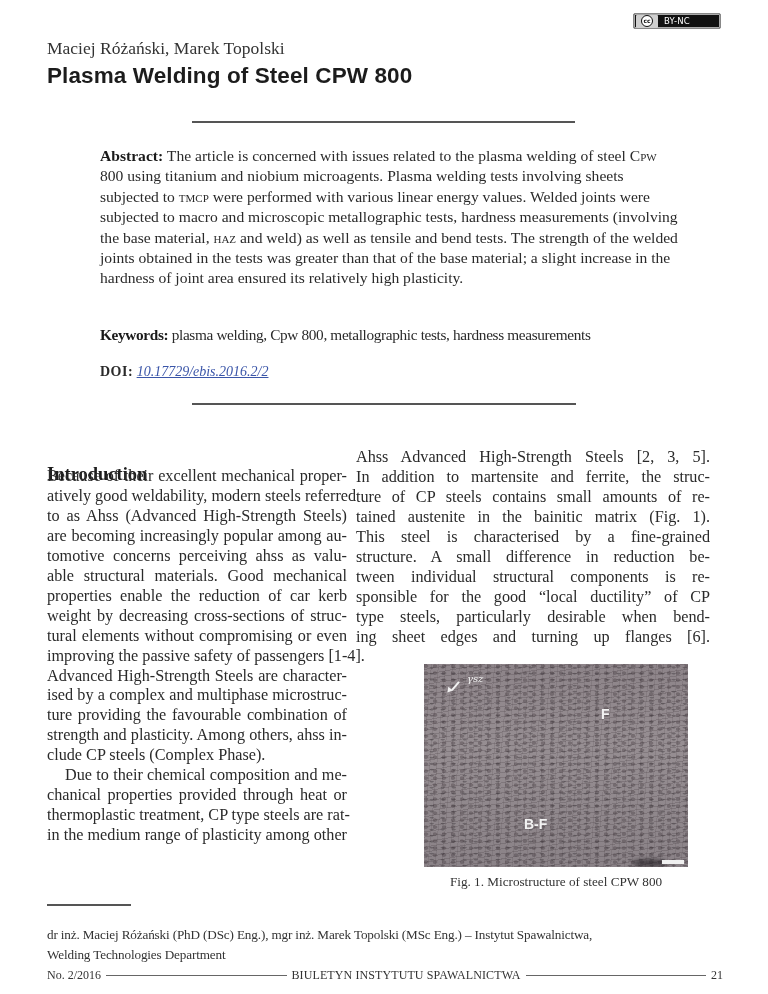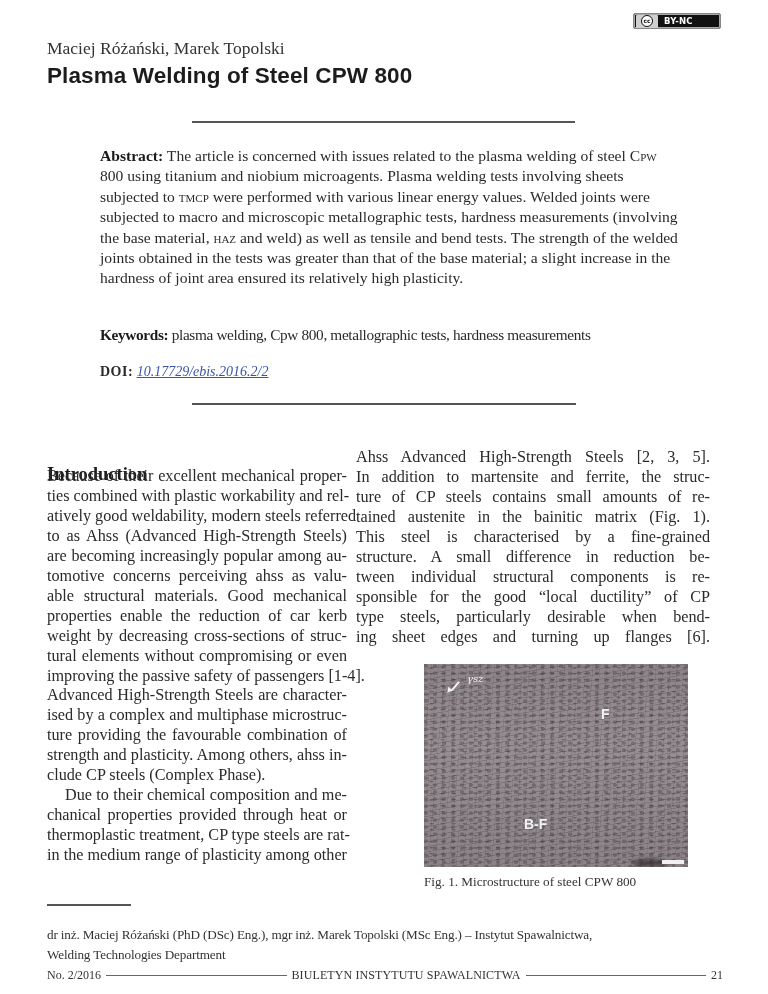--- a/index.html
+++ b/index.html
@@ -14,21 +14,21 @@
   }
   .license-badge .cc-logo {
     width: 22px; height: 13px; background: #cfcfcf; border-radius: 1px;
     display: flex; align-items: center; justify-content: center;
   }
   .license-badge .cc-logo span {
     width: 12px; height: 12px; border-radius: 50%; background: #fff; border: 1.5px solid #111;
     font-family: "DejaVu Sans", sans-serif; font-size: 6px; font-weight: bold; line-height: 9px; text-align: center; color: #111;
   }
   .license-badge .cc-text {
-    font-family: "DejaVu Sans", sans-serif; font-size: 8.5px; font-weight: bold; color: #fff; margin-left: 6px; letter-spacing: 0.2px;
+    font-family: "DejaVu Sans", sans-serif; font-size: 8.5px; font-weight: normal; color: #fff; margin-left: 6px; letter-spacing: 0.2px;
   }
 
   .authors {
     position: absolute; left: 47px; top: 38px;
     font-family: "Liberation Serif", serif; font-size: 17.5px; color: #333;
   }
   .title {
     position: absolute; left: 47px; top: 63px;
     font-family: "Liberation Sans", sans-serif; font-weight: bold; font-size: 22.5px; color: #1c1c1c; letter-spacing: 0.1px;
   }
@@ -79,21 +79,21 @@
   }
   .figure .gamma { left: 43px; top: 9px; font-size: 10px; font-style: italic; font-weight: normal; font-family: "DejaVu Serif", serif; }
   .figure .arrow { position: absolute; left: 26px; top: 21px; width: 11px; height: 2px; background: #f2f2f2; transform: rotate(-50deg); }
   .figure .arrowhead { position: absolute; left: 22px; top: 24px; width: 0; height: 0; border-left: 3px solid transparent; border-right: 3px solid transparent; border-top: 5px solid #f2f2f2; transform: rotate(40deg); }
   .figure .f-label { left: 177px; top: 42px; }
   .figure .bf-label { left: 100px; top: 152px; }
   .figure .scalebar { position: absolute; right: 4px; bottom: 3px; width: 22px; height: 4px; background: #f0f0f0; }
   .figure .dark-spot { position: absolute; right: 20px; bottom: 0; width: 36px; height: 8px; background: rgba(30,25,30,0.6); border-radius: 50%; filter: blur(2px); }
 
   .caption {
-    position: absolute; left: 424px; top: 874px; width: 264px; text-align: left;
+    position: absolute; left: 424px; top: 874px; width: 264px; text-align: center;
     font-family: "Liberation Serif", serif; font-size: 13.2px; color: #333;
   }
 
   .footnote {
     position: absolute; left: 47px; top: 925px; width: 690px;
     font-family: "Liberation Serif", serif; font-size: 13.2px; line-height: 20px; color: #333; letter-spacing: -0.15px;
   }
   .footer {
     position: absolute; left: 47px; top: 968px; width: 676px; display: flex; align-items: center;
     font-family: "Liberation Serif", serif; font-size: 12px; color: #333;
@@ -126,21 +126,20 @@
 <div class="doi">
   <span class="doi-label">DOI:</span>
   <a>10.17729/ebis.2016.2/2</a>
 </div>
 <div class="rule" style="left:192px; top:403px; width:384px;"></div>
 
 <h2 class="section-heading">Introduction</h2>
 
 <div class="col col-left">
   <span class="line">Because of their excellent mechanical proper-</span>
-  <span class="line">ties combined with plastic workability and rel-</span>
   <span class="line">atively good weldability, modern steels referred</span>
   <span class="line">to as Ahss (Advanced High-Strength Steels)</span>
   <span class="line">are becoming increasingly popular among au-</span>
   <span class="line">tomotive concerns perceiving ahss as valu-</span>
   <span class="line">able structural materials. Good mechanical</span>
   <span class="line">properties enable the reduction of car kerb</span>
   <span class="line">weight by decreasing cross-sections of struc-</span>
   <span class="line">tural elements without compromising or even</span>
   <span class="line">improving the passive safety of passengers [1-4].</span>
   <span class="line">Advanced High-Strength Steels are character-</span>

